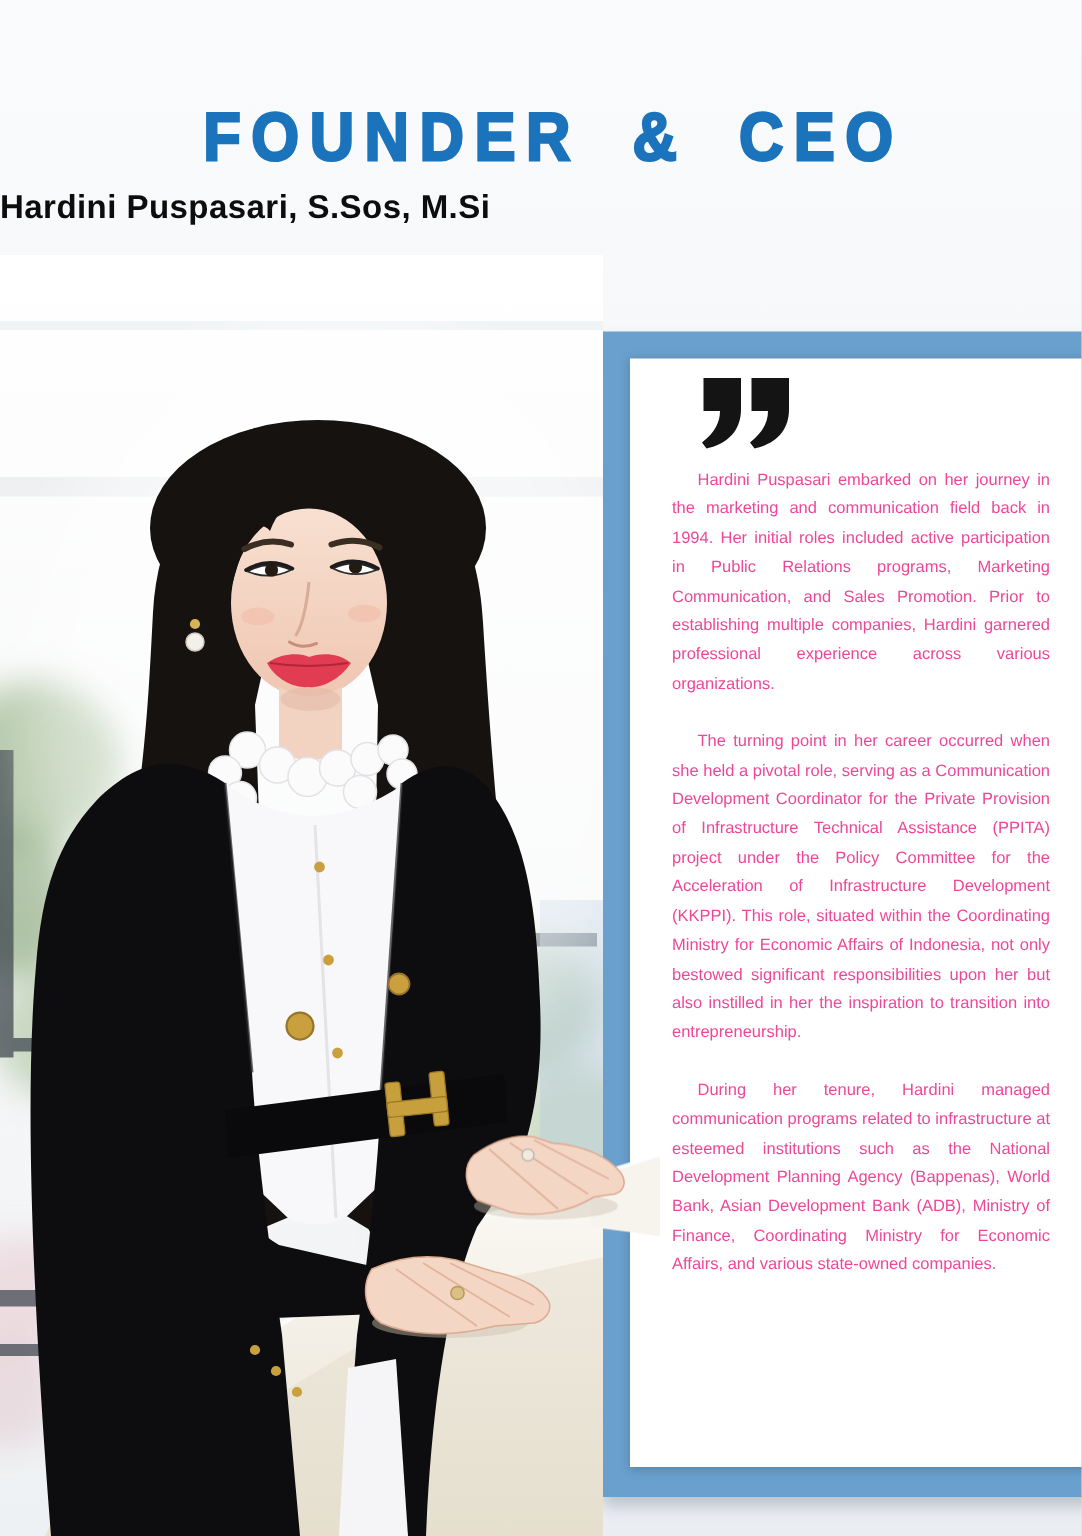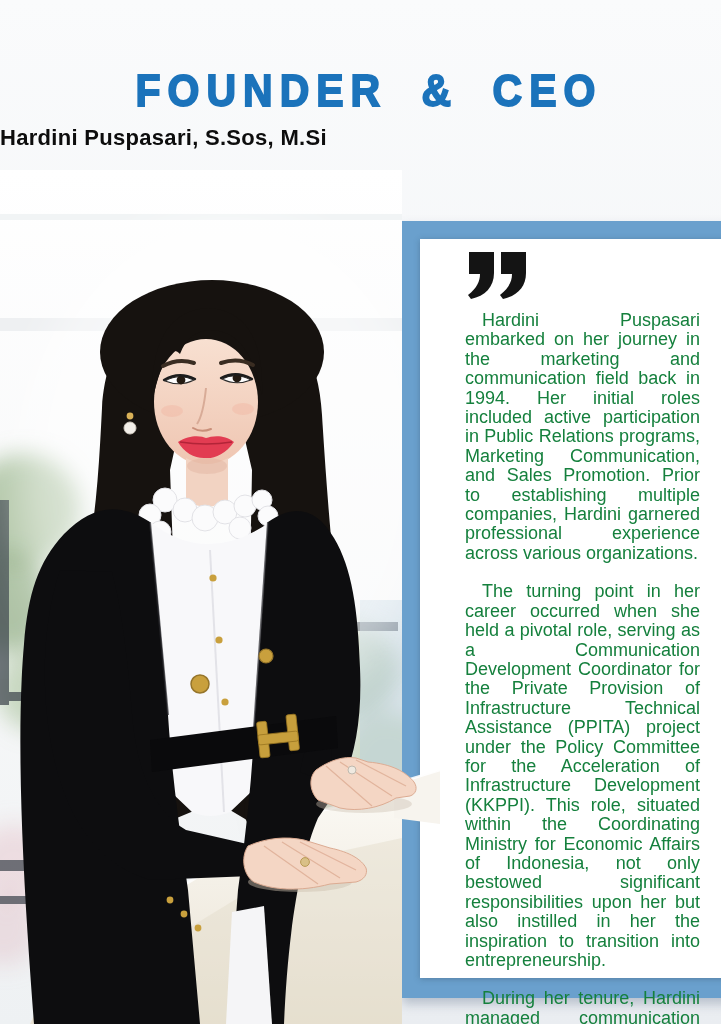--- a/index.html
+++ b/index.html
@@ -31,22 +31,22 @@
     background:#6aa0cd; z-index:2;
     box-shadow:0 6px 10px rgba(90,110,135,.35);
   }
   .quote-inner {
     position:absolute; left:18px; top:18px; right:0; bottom:20px;
     background:#ffffff; box-shadow:0 1px 6px rgba(50,70,90,.35);
   }
   .quote-mark { position:absolute; left:48px; top:13px; }
   .quote-content { position:absolute; left:28px; top:72px; width:252px; }
   .quote-content p {
-    margin:0 0 19px 17px; font-size:18px; line-height:19.4px;
-    color:#15803d; text-align:justify; text-indent:17px;
+    margin:0 0 19px 0; font-size:11px; line-height:19.4px;
+    color:#ec4899; text-align:justify; text-indent:17px;
   }
   .quote-content p:last-child { margin-bottom:0; }
 </style>
 </head>
 <body>
 
 <div class="page">
 
   <div class="title">FOUNDER &amp; CEO</div>
   <div class="subtitle">Hardini Puspasari, S.Sos, M.Si</div>

